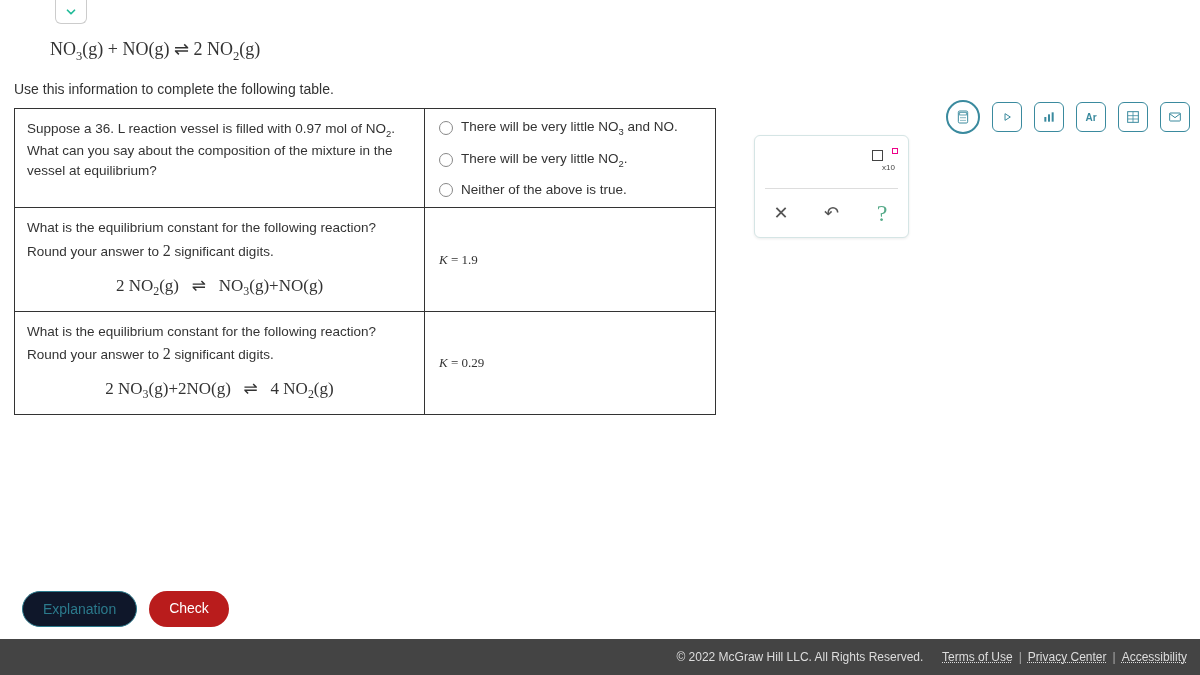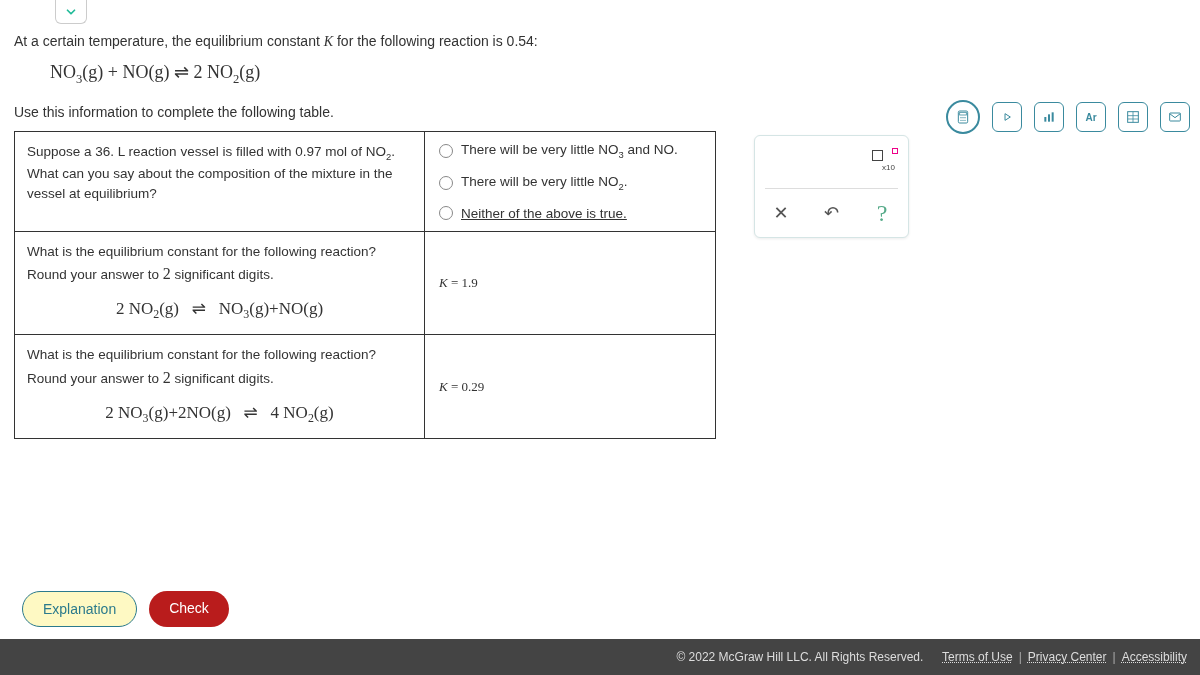--- a/index.html
+++ b/index.html
@@ -60,21 +60,21 @@
     flex: 1;
     padding: 10px 14px;
     font-size: 13.5px;
   }
   .radio-row {
     display: flex;
     align-items: center;
     gap: 8px;
     margin-bottom: 14px;
   }
-  .radio-row:last-child { margin-bottom: 0; text-decoration: underline; }
+  .radio-row:last-child { margin-bottom: 0; }
   .radio-circle {
     width: 14px; height: 14px;
     border: 1.5px solid #888;
     border-radius: 50%;
     flex-shrink: 0;
     cursor: pointer;
   }
   .eq-row {
     font-family: 'Times New Roman', serif;
     font-size: 17px;
@@ -165,21 +165,21 @@
     bottom: 48px;
     display:flex;
     gap: 12px;
   }
   .btn {
     padding: 9px 20px;
     border-radius: 20px;
     font-size: 14px;
     cursor: pointer;
   }
-  .btn.outline { border: 1.5px solid #2b7a8c; color: #2b7a8c; background:#fef9c3; }
+  .btn.outline { border: 1.5px solid #2b7a8c; color: #2b7a8c; background:#0f172a; }
   .btn.solid { border: none; background: #b91c1c; color: #fff; }
 
   
   .footer {
     position:absolute;
     bottom: 0;
     right: 0;
     left: 0;
     height: 36px;
     background: #444;
@@ -197,23 +197,20 @@
 </head>
 <body>
 
 <div class="chevron-box">
   <svg viewBox="0 0 24 24">
       <path d="M6 9l6 6 6-6" fill="none" stroke="#2b9" stroke-width="3" stroke-linecap="round" stroke-linejoin="round"></path>
     </svg>
 </div>
 
 <div class="content">
-  <p class="prompt-text">
-    <span>At a certain temperature, the equilibrium constant </span><span style="font-style:italic;font-family:'Times New Roman',serif">K</span><span> for the following reaction is </span><span>0.54</span><span>:</span>
-  </p>
   <div class="equation">
     NO<span class="sub">3</span>(g) + NO(g) ⇌ 2 NO<span class="sub">2</span>(g)
   </div>
   <p class="prompt-text">Use this information to complete the following table.</p>
 
   <div class="table-box">
 
     <div class="row">
       <div class="cell-left">
         <span>Suppose a </span><span>36.</span><span> L reaction vessel is filled with </span><span>0.97</span><span> mol of NO<span class="sub">2</span>. What can you say about the composition of the mixture in the vessel at equilibrium?</span>

